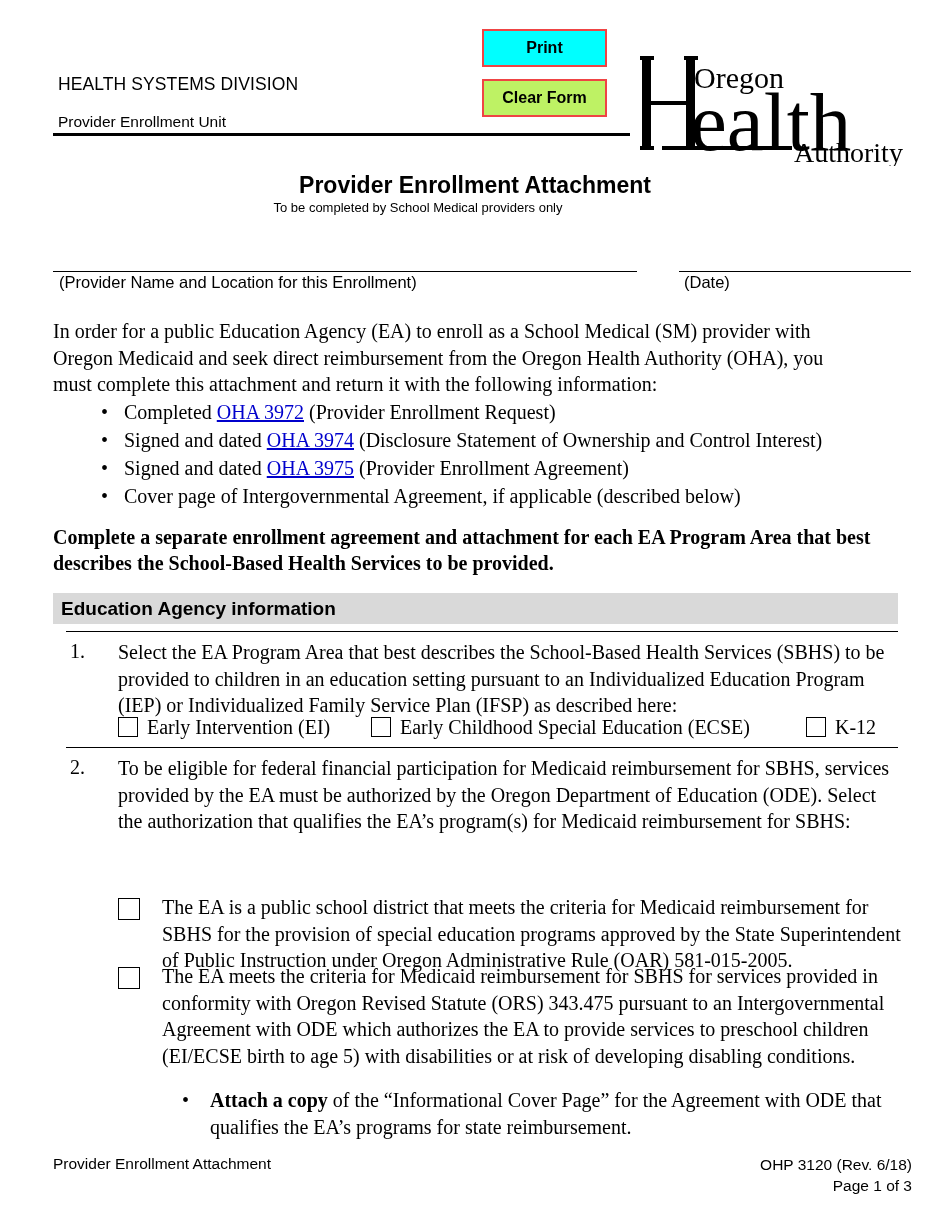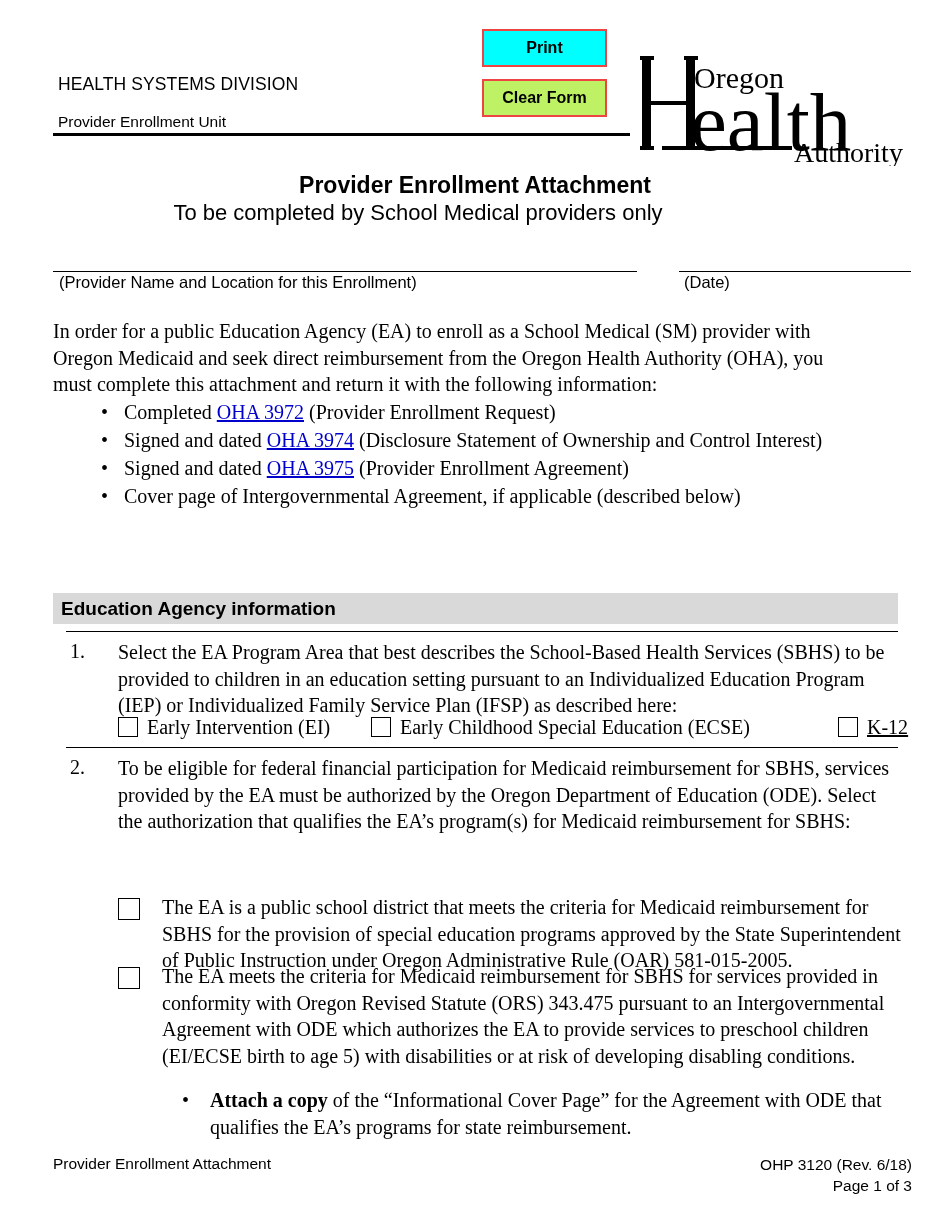--- a/index.html
+++ b/index.html
@@ -100,21 +100,21 @@
     font-family: "Liberation Sans", "DejaVu Sans", sans-serif;
     font-weight: bold;
     font-size: 23px;
   }
   .subtitle {
     position: absolute;
     left: 0; top: 200px;
     width: 836px;
     text-align: center;
     font-family: "Liberation Sans", "DejaVu Sans", sans-serif;
-    font-size: 22px;
+    font-size: 13px;
   }
 
   
   .sigline {
     position: absolute;
     height: 1px;
     background: #000;
     top: 271px;
   }
   .sigline-1 { left: 53px; width: 584px; }
@@ -234,21 +234,21 @@
     position: absolute;
     display: flex;
     align-items: center;
     gap: 9px;
     height: 28px;
     white-space: nowrap;
     cursor: pointer;
   }
   .cb-item-ei   { left: 0px; }
   .cb-item-ecse { left: 253px; }
-  .cb-item-k12  { left: 720px; text-decoration: underline; }
+  .cb-item-k12  { left: 688px; }
 
   .checkbox {
     width: 20px;
     height: 20px;
     border: 1.5px solid #000;
     box-sizing: border-box;
     background: #fff;
     flex: 0 0 auto;
     cursor: pointer;
   }
@@ -379,20 +379,21 @@
       <span>Signed and dated </span><a class="doclink" href="#">OHA 3975</a><span> (Provider Enrollment Agreement)</span>
     </div>
 
     <div class="bullet-row">
       <span class="bullet-dot">•</span>
       <span>Cover page of Intergovernmental Agreement, if applicable (described below)</span>
     </div>
 
   </div>
 
+  <div class="boldnote">Complete a separate enrollment agreement and attachment for each EA Program Area that best describes the School-Based Health Services to be provided.</div>
 
   <div class="section-banner">Education Agency information</div>
 
   <div class="hrule hrule-a"></div>
   <div class="hrule hrule-b"></div>
 
   <div class="item-num item1-num">1.</div>
   <div class="item-body item1-body">Select the EA Program Area that best describes the School-Based Health Services (SBHS) to be provided to children in an education setting pursuant to an Individualized Education Program (IEP) or Individualized Family Service Plan (IFSP) as described here:</div>
 
   <div class="cb-row">

